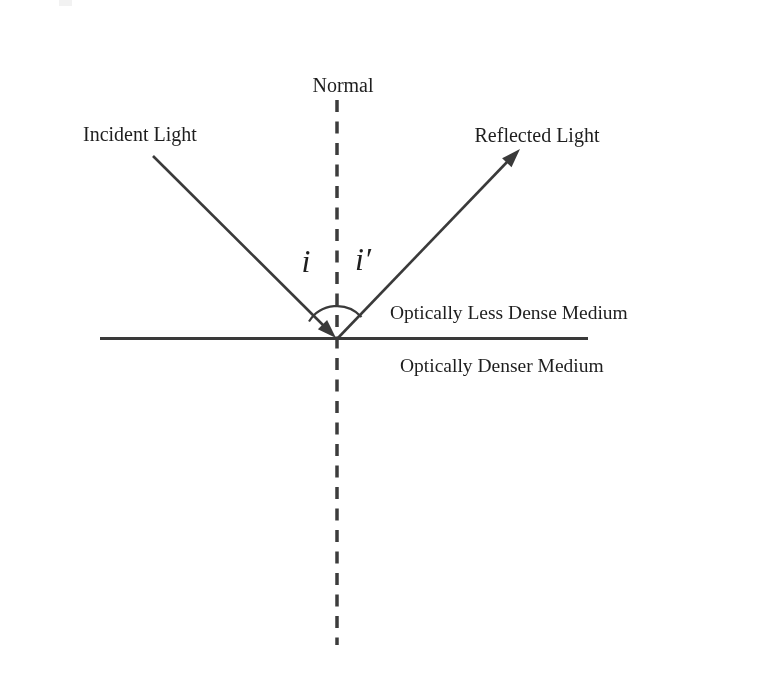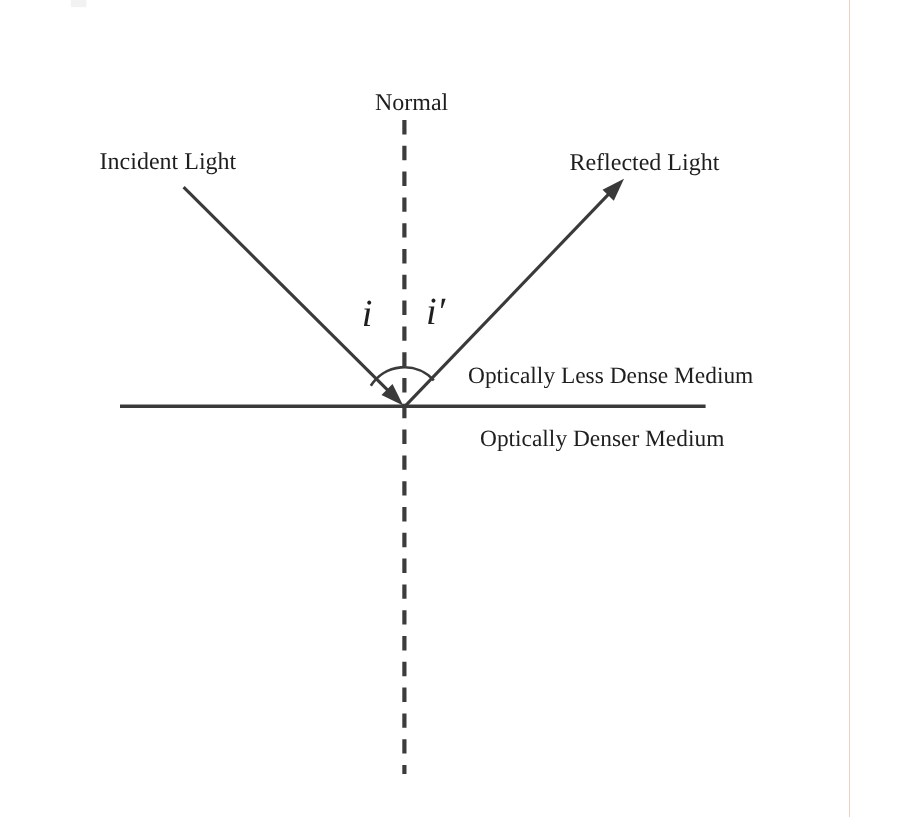--- a/index.html
+++ b/index.html
@@ -4,21 +4,21 @@
 <style>
   html, body {
     margin: 0;
     padding: 0;
     background: #ffffff;
   }
   .page {
     position: relative;
     width: 708px;
     height: 681px;
-    background: #c2410c;
+    background: #fef9c3;
     overflow: hidden;
     font-family: "Liberation Serif", "DejaVu Serif", serif;
   }
   svg text {
     fill: #1e1e1e;
     font-family: "Liberation Serif", "DejaVu Serif", serif;
   }
   .label {
     font-size: 20px;
   }

